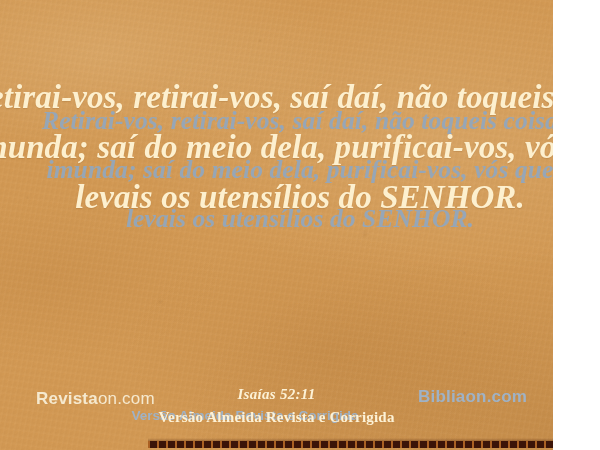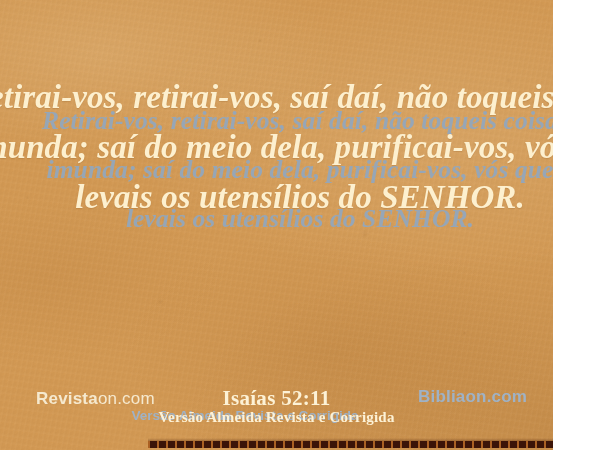--- a/index.html
+++ b/index.html
@@ -109,22 +109,23 @@
     white-space: nowrap;
   }
 
   
   .ref {
     position: absolute;
     left: 0;
     right: 0;
     top: 386px;
     text-align: center;
+    font-style: italic;
     font-weight: 700;
-    font-size: 21px;
+    font-size: 15px;
     color: #fdf2d6;
     letter-spacing: .3px;
   }
   .ver {
     position: absolute;
     left: 0;
     right: 0;
     top: 409px;
     text-align: center;
     font-weight: 700;

